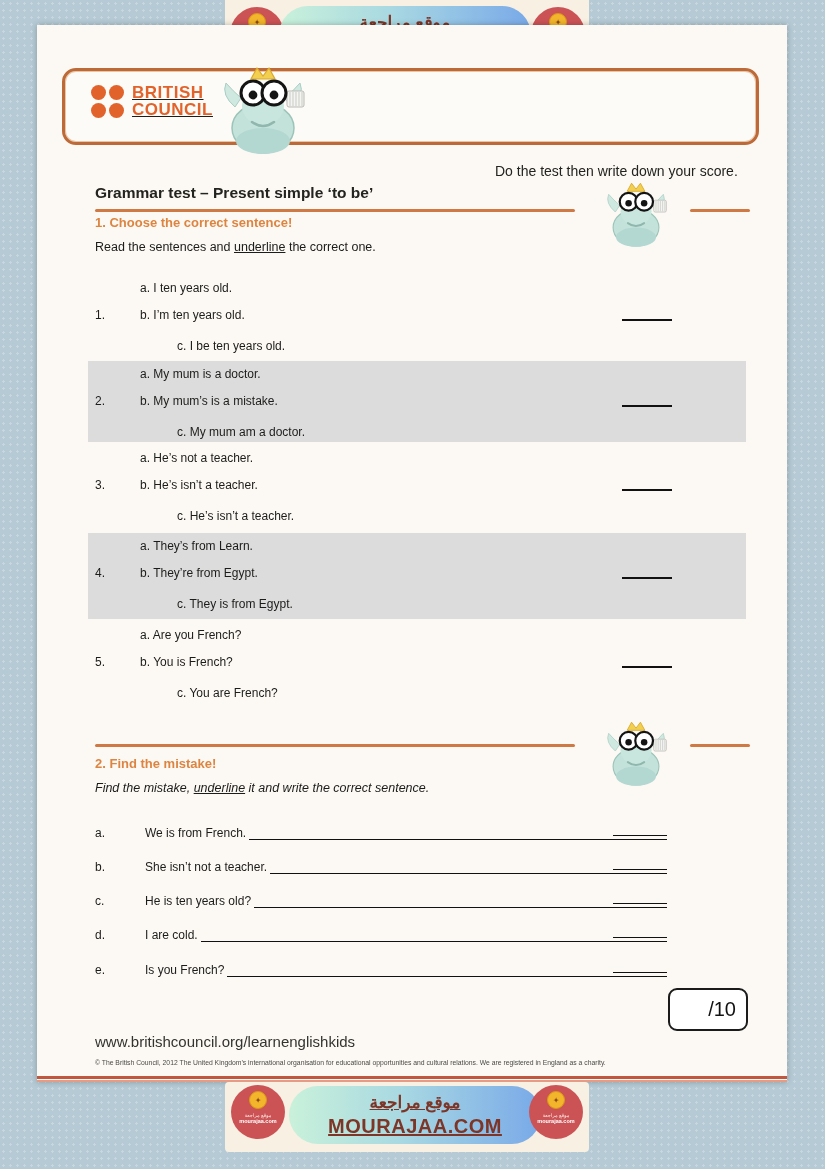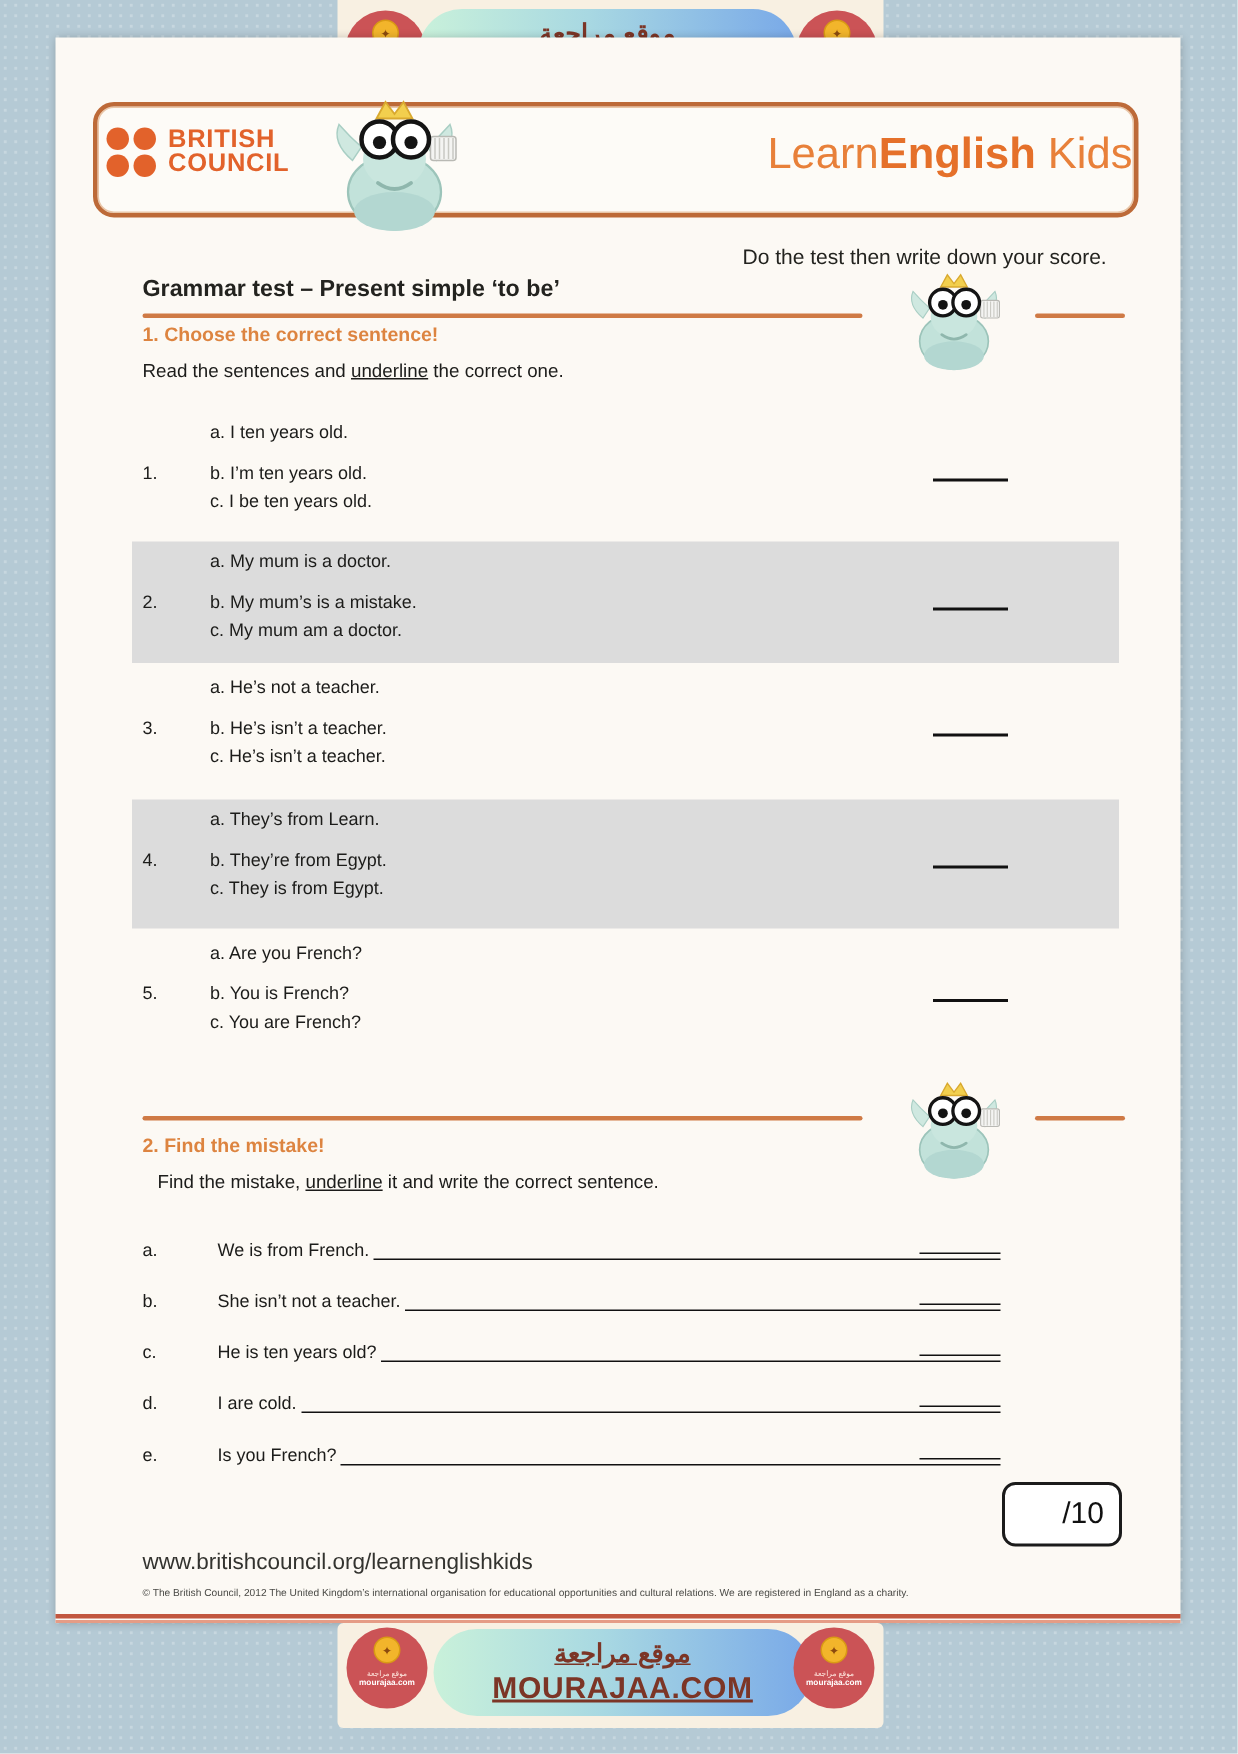--- a/index.html
+++ b/index.html
@@ -48,42 +48,42 @@
     left:37px; top:25px; width:750px; height:1057px;
     background:#fcf9f4;
     box-shadow:0 0 6px rgba(0,0,0,.25);
   }
   .hdr-frame{
     left:25px; top:43px; width:697px; height:77px;
     border:3px solid #bd6a38; border-radius:14px;
     box-shadow:inset 0 0 0 1px #e9c6a8;
     background:#fdfbf7;
   }
-  .bc-logo{ left:34px; top:60px; display:flex; gap:8px; }
+  .bc-logo{ left:54px; top:60px; display:flex; align-items:center; gap:8px;text-decoration:underline; }
   .bc-dots{ display:grid; grid-template-columns:15px 15px; grid-template-rows:15px 15px; gap:3px; }
   .bc-dots span{ width:15px; height:15px; border-radius:50%; background:#e2622b; }
   .bc-name{ font-size:17px; font-weight:bold; color:#e2622b; line-height:.95; letter-spacing:.5px; }
 
   .brand{ right:32px; top:62px; font-size:29px; color:#e8803a; }
   .brand .b{ font-weight:bold; color:#e5702a; }
 
   .page-title{ left:58px; top:135px; font-size:15.5px; font-weight:bold; color:#23231f;margin-top:24px; }
   .do-test{ left:458px; top:138px; font-size:14px; color:#23231f; }
 
   .divider{ height:3px; background:#cf7a45; border-radius:2px; }
   .u{ text-decoration:underline; }
 
   .sec-head{ font-size:13px; font-weight:bold; color:#dd8440; }
   .sec-instr{ font-size:12.5px; color:#1c1c1a; }
 
   .qrow{ left:51px; width:658px; }
   .qrow.shaded{ background:#dcdcdc; }
   .qnum{ position:absolute; left:7px; top:33px; font-size:12px; }
   .opt{ position:absolute; left:52px; font-size:12px; white-space:nowrap; }
-  .opt.a{ top:6px; } .opt.b{ top:33px; } .opt.c{ top:52px; }
+  .opt.a{ top:6px; } .opt.b{ top:33px; } .opt.c{ top:64px;margin-left:37px; }
   .ansline{ position:absolute; left:534px; top:44px; width:50px; border-bottom:2px solid #111; }
 
   .frow{ left:58px; width:572px; height:20px; display:flex; align-items:flex-end; }
   .fletter{ width:50px; font-size:12px; }
   .ftext{ font-size:12px; white-space:nowrap; padding-right:3px; }
   .ffill{ flex:1; border-bottom:1.4px solid #111; height:16px; }
   .fshort{ position:absolute; width:54px; border-bottom:1.6px solid #111; }
 
   .score-box{
     left:631px; top:963px; width:80px; height:43px;
@@ -146,23 +146,20 @@
         <span></span>
     </div>
     <div class="bc-name">
       <div>BRITISH</div>
       <div>COUNCIL</div>
     </div>
   </div>
   <svg class="abs mascot" style="left:172px; top:40px;" width="108" height="92">
       <use href="#monster"></use>
     </svg>
-  <div class="abs brand">
-    <span>Learn</span><span class="b">English</span><span> Kids</span>
-  </div>
 
   <div class="abs page-title">Grammar test – Present simple ‘to be’</div>
   <div class="abs do-test">Do the test then write down your score.</div>
 
   <div class="abs divider" style="left:58px; top:184px; width:480px;"></div>
   <div class="abs divider" style="left:653px; top:184px; width:60px;"></div>
   <svg class="abs mascot" style="left:558px; top:156px;" width="82" height="68">
       <use href="#monster"></use>
     </svg>
 
@@ -207,21 +204,21 @@
     <span class="ansline"></span>
   </div>
 
   <div class="abs divider" style="left:58px; top:719px; width:480px;"></div>
   <div class="abs divider" style="left:653px; top:719px; width:60px;"></div>
   <svg class="abs mascot" style="left:558px; top:695px;" width="82" height="68">
       <use href="#monster"></use>
     </svg>
 
   <div class="abs sec-head" style="left:58px; top:731px;">2. Find the mistake!</div>
-  <div class="abs sec-instr" style="left:68px; top:756px;">
+  <div class="abs sec-instr" style="left:58px; top:756px;font-style:italic;">
     <span>Find the mistake, </span><span class="u">underline</span><span> it and write the correct sentence.</span>
   </div>
 
   <div class="abs frow" style="top:795px;">
     <span class="fletter">a.</span>
     <span class="ftext">We is from French.</span>
     <span class="ffill"></span>
   </div>
   <span class="abs fshort" style="left:576px; top:810px;"></span>
 

